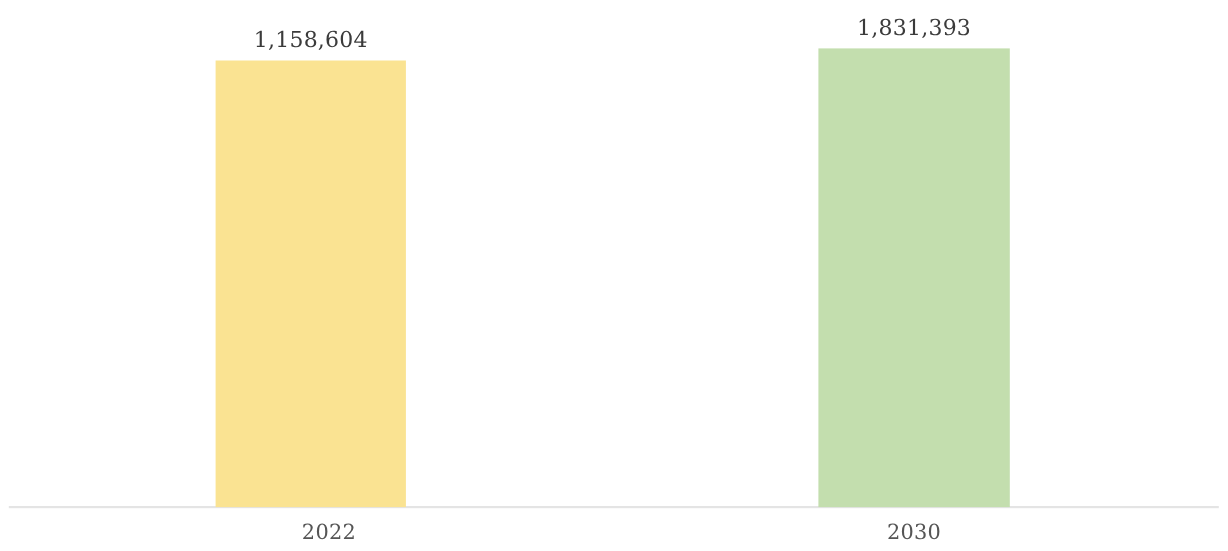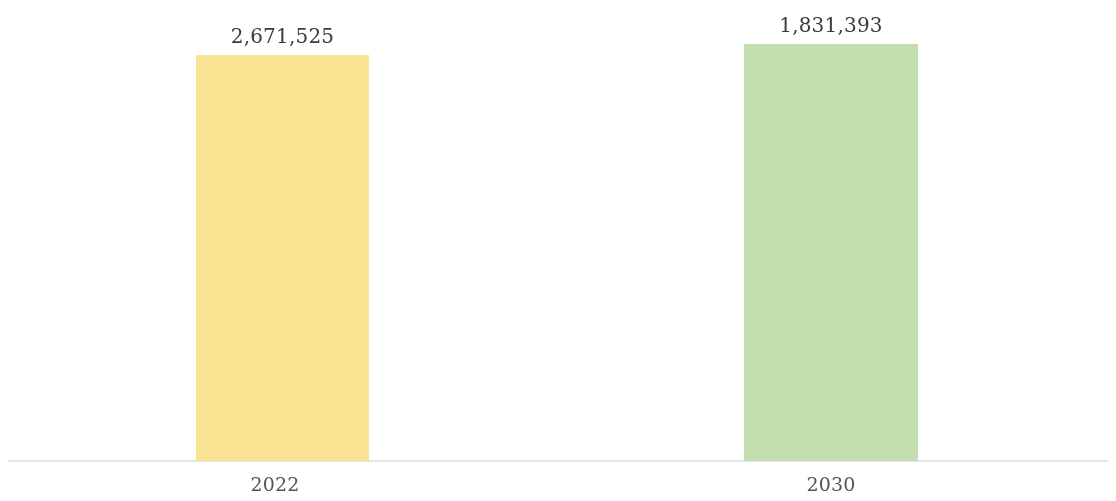--- a/index.html
+++ b/index.html
@@ -84,34 +84,34 @@
   }
   .cat-label {
     position: absolute;
     top: 11px;
     transform: translateX(-50%);
     font-size: 19px;
     color: #555555;
     white-space: nowrap;
     letter-spacing: 0.2px;
   }
-  #cat-label-0 { left: 275px; }
+  #cat-label-0 { left: 299px; }
   #cat-label-1 { left: 831px; }
 </style>
 </head>
 <body>
 
 <div id="chart-root">
 
   <div id="plot-area">
 
     <div id="axis-line"></div>
 
     <div class="bar-group" id="bar-group-0" style="height: 406px;">
-      <div class="bar-value">2,671,525</div>
+      <div class="bar-value">1,158,604</div>
       <div class="bar-rect" id="bar-rect-0" style="height: 406px; background: rgb(250, 227, 146);"></div>
     </div>
 
     <div class="bar-group" id="bar-group-1" style="height: 417px;">
       <div class="bar-value">1,831,393</div>
       <div class="bar-rect" id="bar-rect-1" style="height: 417px; background: rgb(195, 222, 174);"></div>
     </div>
 
   </div>
 

